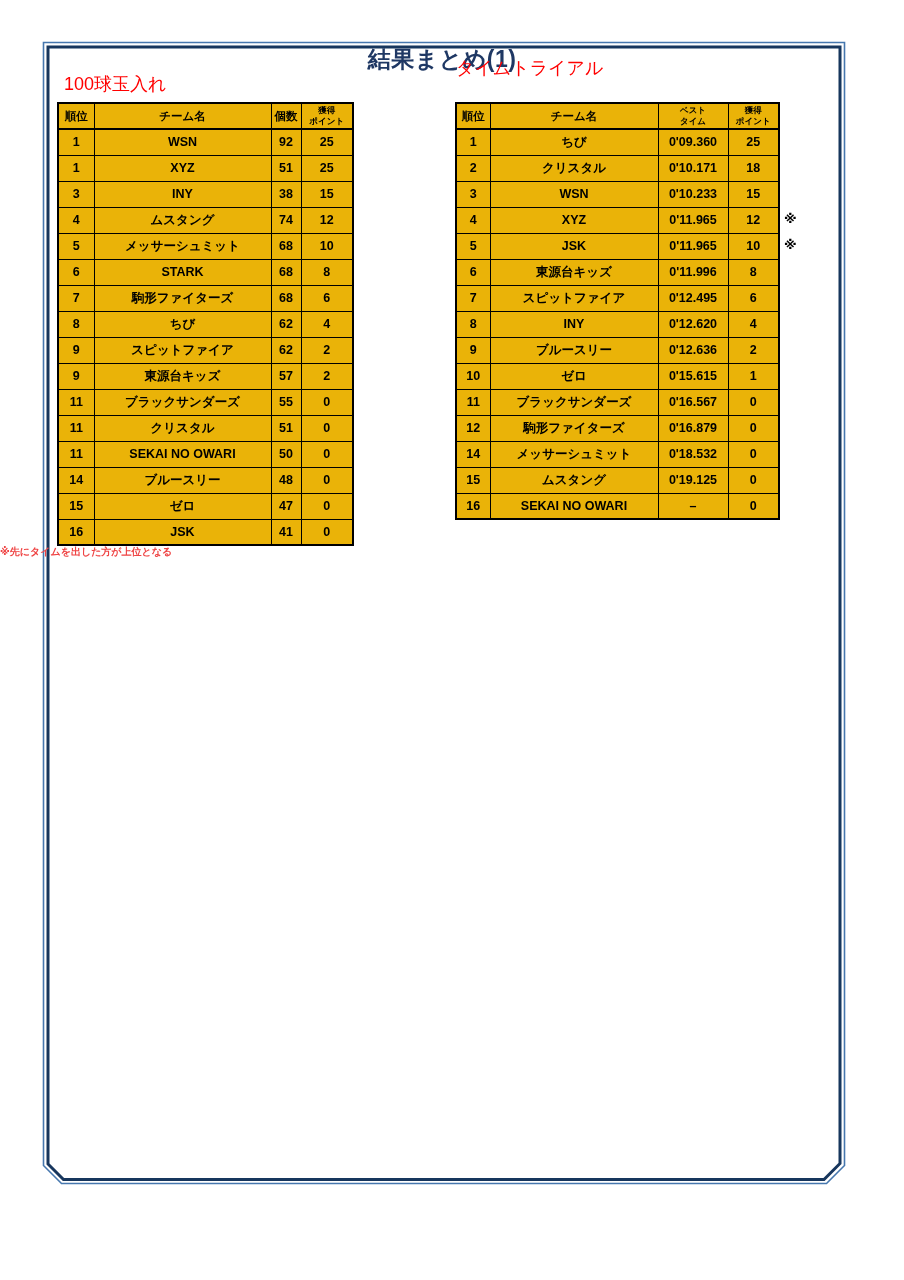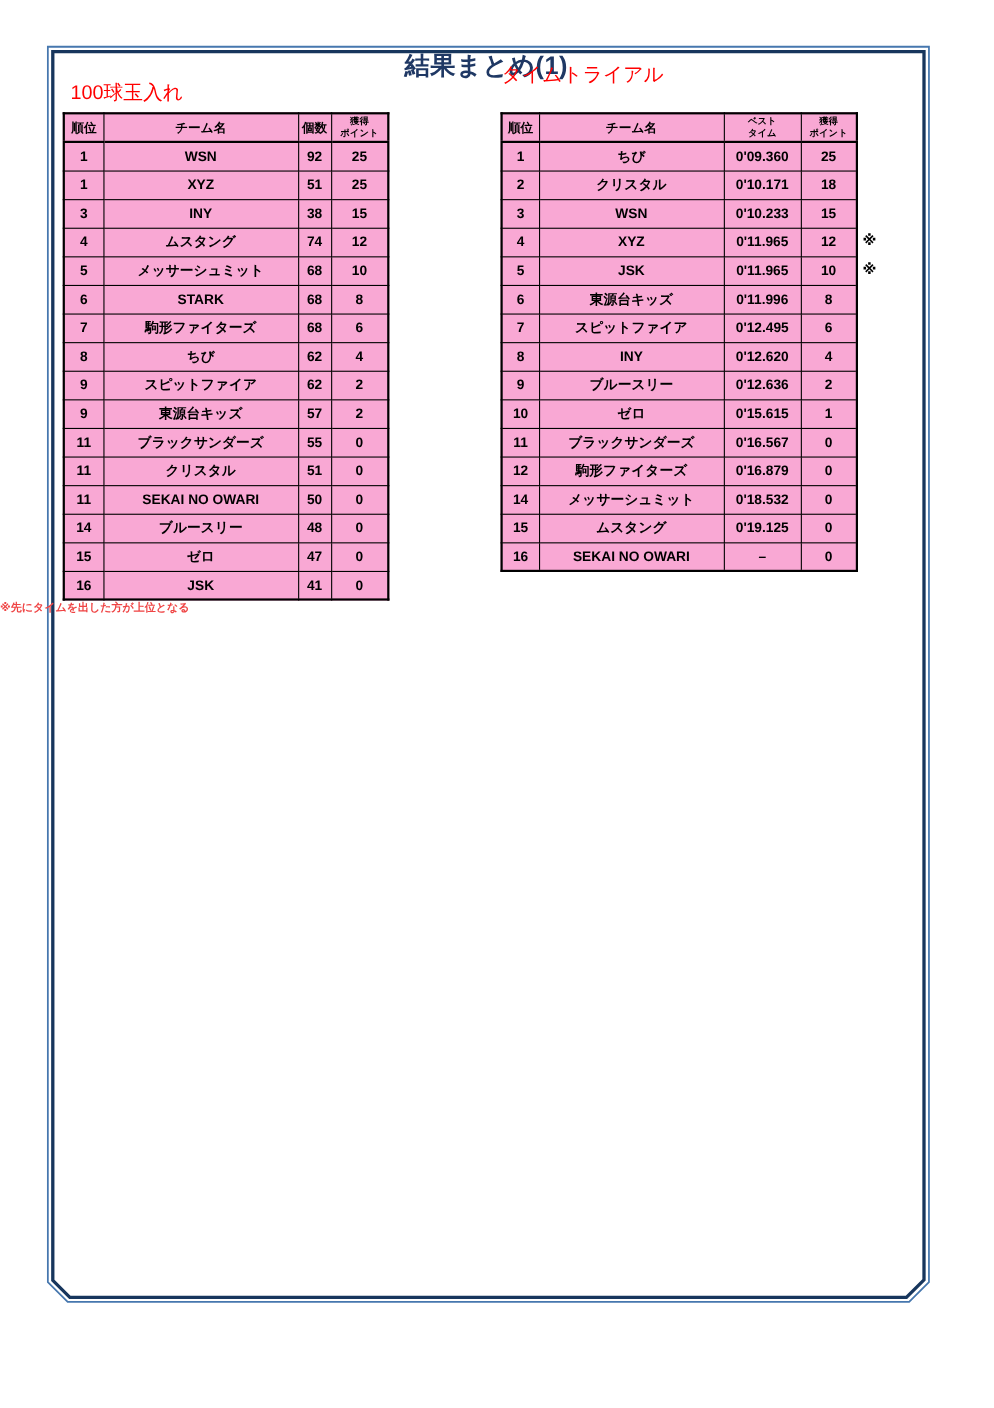--- a/index.html
+++ b/index.html
@@ -14,21 +14,21 @@
     font-size:23px; font-weight:bold; color:#1F3864; letter-spacing:0.5px;
   }
   .section-title {
     position:absolute; font-size:18px; font-weight:normal; color:#FF0000;
   }
   #left-section-title { left:64px; top:72px; }
   #right-section-title { left:456px; top:56px; }
 
   table.results {
     position:absolute; border-collapse:collapse; table-layout:fixed;
-    border:2px solid #000; background:#f9a8d4;
+    border:2px solid #000; background:#eab308;
   }
   #left-table { left:57px; top:102px; }
   #right-table { left:455px; top:102px; }
   table.results th, table.results td {
     border:1px solid #000; text-align:center; vertical-align:middle;
     padding:0; font-weight:bold; overflow:hidden; white-space:nowrap;
   }
   table.results thead th { font-size:11.5px; border-bottom:2px solid #000; }
   table.results thead tr { height:26px; }
   table.results tbody tr { height:26px; }

